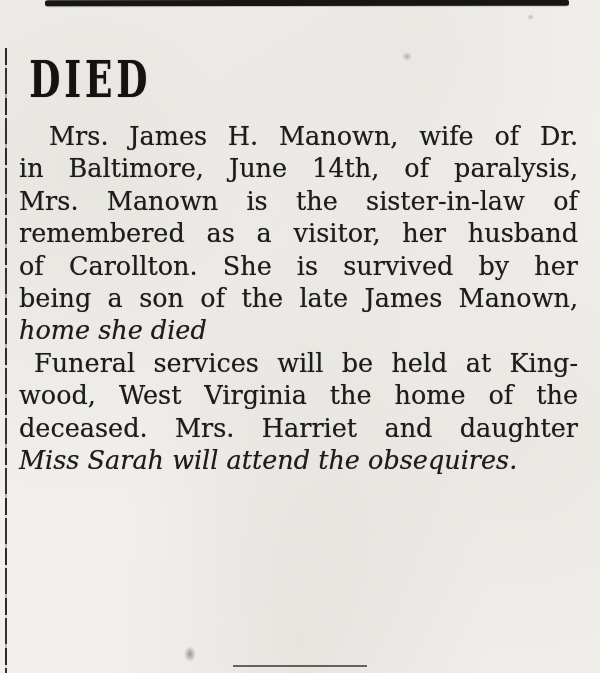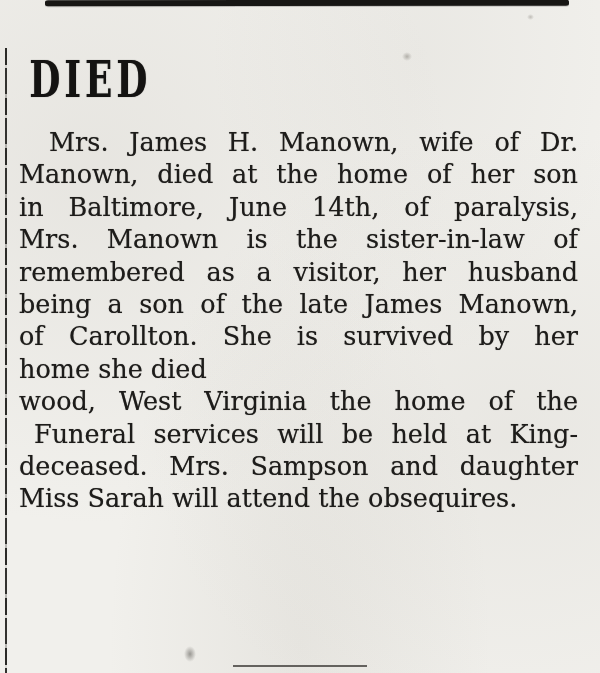--- a/index.html
+++ b/index.html
@@ -62,29 +62,29 @@
     font-size: 46px;
     line-height: 46px;
     letter-spacing: 5px;
     color: #141312;
     transform: scale(0.78, 1.08);
     text-shadow: 0 0 1px rgba(10,10,10,0.55);
   }
 
   .article {
     position: absolute;
-    top: 126px; left: 19px;
+    top: 120px; left: 19px;
     width: 559px;
     font-size: 25.5px;
     line-height: 32.4px;
     color: #1d1c1a;
     text-shadow: 0 0 0.7px rgba(30,28,25,0.60);
   }
   .tl { text-align: justify; text-align-last: justify; }
-  .tl.short { text-align-last: left; }
+  .tl.short { text-align-last: left; font-style: italic; }
   .in1 { text-indent: 30px; }
   .in2 { text-indent: 15px; }
 
   
   .smudge { position: absolute; pointer-events: none; }
   .smudge-a {
     top: 646px; left: 184px; width: 12px; height: 16px;
     background: radial-gradient(ellipse at center, rgba(70,68,63,0.50), rgba(70,68,63,0) 70%);
   }
   .smudge-b {
@@ -103,30 +103,29 @@
 
   <div class="rule-top"></div>
   <div class="rule-left"></div>
 
   <div class="headline-wrap">
     <span class="headline">DIED</span>
   </div>
 
   <div class="article">
     <div class="tl in1">Mrs. James H. Manown, wife of Dr.</div>
-    <div class="tl">Manown, died at the home of her son</div>
     <div class="tl">in Baltimore, June 14th, of paralysis,</div>
     <div class="tl">Mrs. Manown is the sister-in-law of</div>
     <div class="tl">remembered as a visitor, her husband</div>
+    <div class="tl">of Carollton. She is survived by her</div>
     <div class="tl">being a son of the late James Manown,</div>
-    <div class="tl">of Carollton. She is survived by her</div>
     <div class="tl short">home she died</div>
+    <div class="tl in2">Funeral services will be held at King-</div>
     <div class="tl">wood, West Virginia the home of the</div>
-    <div class="tl in2">Funeral services will be held at King-</div>
-    <div class="tl">deceased. Mrs. Sampson and daughter</div>
+    <div class="tl">deceased. Mrs. Harriet and daughter</div>
     <div class="tl short">Miss Sarah will attend the obsequires.</div>
   </div>
 
   <div class="rule-bottom"></div>
 
   <div class="smudge smudge-a"></div>
   <div class="smudge smudge-b"></div>
   <div class="smudge smudge-c"></div>
 
 </div>

